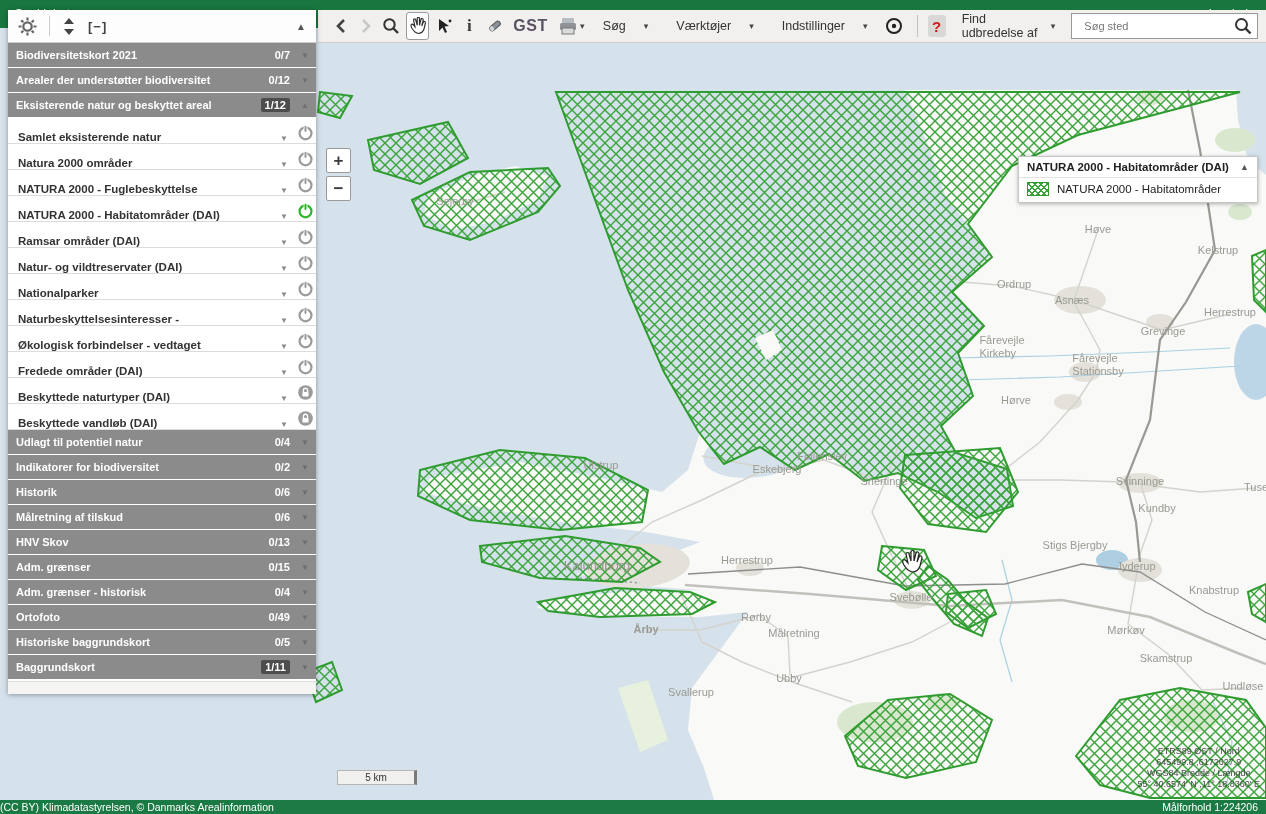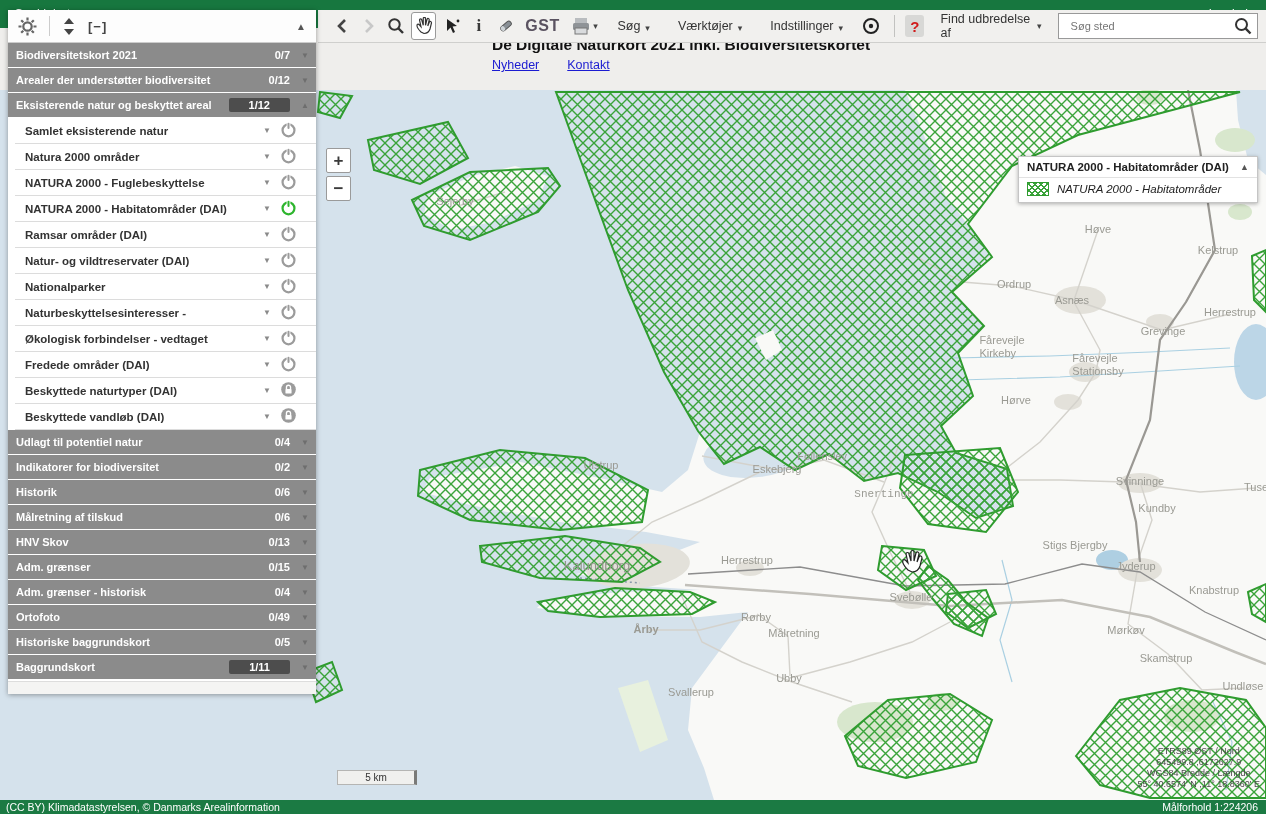--- a/index.html
+++ b/index.html
@@ -26,21 +26,21 @@
   .map-label{position:absolute;transform:translate(-50%,-50%);color:#9a9a93;font-size:11px;
              white-space:pre-line;line-height:13px;pointer-events:none;}
   .map-label.lg{font-size:13px;color:#94948d;}
   
   #toolbar{position:absolute;left:318px;top:10px;right:0;height:33px;background:#f1f0ee;
            border-bottom:1px solid #cfcfcd;display:flex;align-items:center;padding-left:10px;
            box-sizing:border-box;}
   .tbtn{width:26px;height:26px;display:flex;align-items:center;justify-content:center;
         margin:0 2px;cursor:pointer;}
   .tbtn.sel{background:#fff;border:1px solid #9a9a9a;border-radius:3px;}
-  .tmenu{display:flex;align-items:flex-end;gap:5px;font-size:12.5px;color:#333;margin:0 14px;
+  .tmenu{display:flex;align-items:center;gap:18px;font-size:12.5px;color:#333;margin:0 14px;
          cursor:pointer;}
   .tcaret{font-size:9px;color:#444;}
   .tdivider{width:1px;height:22px;background:#c2c2c0;margin:0 10px;}
   #gst{font-weight:bold;font-size:16px;color:#5a5260;letter-spacing:.5px;margin:0 6px;cursor:pointer;}
   #help{width:22px;height:22px;background:#d8d8d6;border-radius:3px;color:#d11a1a;font-weight:bold;
         font-size:15px;display:flex;align-items:center;justify-content:center;cursor:pointer;}
   #findmenu{display:flex;align-items:center;gap:6px;font-size:12.5px;color:#333;margin:0 16px;cursor:pointer;}
   #searchbox{margin-left:auto;margin-right:8px;width:208px;height:24px;background:#fff;
              border:1px solid #999;display:flex;align-items:center;padding:0 4px 0 10px;}
   #searchbox input{border:0;outline:0;flex:1;font-size:11px;font-family:"Liberation Sans",sans-serif;}
@@ -50,77 +50,63 @@
   #panel-header{height:32px;border-bottom:1px solid #ccc;display:flex;align-items:center;
                 padding:0 10px;gap:12px;background:#fdfdfd;}
   #panel-header .sp{flex:1;}
   #panel-header .pc{font-size:10px;color:#555;cursor:pointer;}
   .vdiv{width:1px;height:20px;background:#ccc;}
   .bracket{font-size:13px;font-weight:bold;color:#444;letter-spacing:1px;cursor:pointer;}
   .group-header{height:24px;margin-bottom:1px;background:#8b8b8b;color:#fff;display:flex;
                 align-items:center;padding:0 6px 0 8px;font-size:11px;font-weight:bold;cursor:pointer;}
   .group-header .gl{flex:1;overflow:hidden;white-space:nowrap;}
   .group-header .gc{margin-right:10px;}
-  .group-header .gc.badge{background:#4d4d4d;padding:1px 20px;border-radius:2px;text-align:center;}
+  .group-header .gc.badge{background:#4d4d4d;padding:1px 4px;border-radius:2px;text-align:center;}
   .group-header .gcaret{font-size:8px;color:#6e6e6e;width:10px;text-align:center;}
   .layer-row{height:25px;border-bottom:1px solid #dcdcdc;background:#fff;display:flex;
-             align-items:center;padding:0 19px 0 10px;font-size:11.5px;font-weight:bold;color:#333;
-             cursor:pointer;margin-left:7px;}
+             align-items:flex-end;padding:0 2px 0 10px;font-size:11.5px;font-weight:bold;color:#333;
+             cursor:pointer;}
   .layer-row .ll{flex:1;overflow:hidden;white-space:nowrap;}
   .layer-row .lcaret{font-size:8px;color:#8a8a8a;margin-right:9px;}
   #panel-scroll{height:12px;background:#f4f4f3;border-top:1px solid #ddd;margin-top:2px;}
   
   #zoombtns{position:absolute;left:326px;top:58px;display:flex;flex-direction:column;gap:3px;}
   .zbtn{width:23px;height:23px;background:#fff;border:1px solid #9a9a9a;border-radius:2px;
         font-size:17px;font-weight:bold;color:#3a3a3a;display:flex;align-items:center;
         justify-content:center;cursor:pointer;line-height:1;}
   #legend{position:absolute;right:8px;top:66px;width:238px;background:#fff;border:1px solid #c5c5c5;
           box-shadow:0 1px 4px rgba(0,0,0,.3);}
   #legend-header{display:flex;align-items:center;padding:4px 8px;border-bottom:1px solid #e2e2e2;
                  font-size:11.5px;font-weight:bold;color:#222;cursor:pointer;}
   #legend-header .lt{flex:1;}
   #legend-header .lc{font-size:9px;color:#555;}
-  .legend-item{display:flex;align-items:center;gap:8px;padding:4px 8px 6px;font-size:11.5px;color:#222;font-style:italic;}
+  .legend-item{display:flex;align-items:center;gap:8px;padding:4px 8px 6px;font-size:11.5px;color:#222;}
   .swatch{width:22px;height:14px;border:1.5px solid #2f9c2f;box-sizing:border-box;
           background:repeating-linear-gradient(45deg,transparent 0 3px,#3aa33a 3px 4.4px),
                      repeating-linear-gradient(-45deg,transparent 0 3px,#3aa33a 3px 4.4px),#fff;}
   #scalebar{position:absolute;left:337px;top:680px;width:76px;height:13px;background:#f0f0ee;
             border:1px solid #b5b5b3;border-right:3px solid #7a7a78;font-size:10px;color:#333;
             text-align:center;line-height:13px;}
   #coords{position:absolute;right:6px;bottom:10px;text-align:center;font-size:9px;color:#4a4a4a;
           line-height:11px;}
   
   #statusbar{position:absolute;left:0;bottom:0;width:100%;height:14px;background:#1b7a43;color:#fff;
              font-size:10.5px;display:flex;align-items:center;justify-content:space-between;}
-  #statusbar .l{padding-left:6px;} #statusbar .r{padding-right:8px;}
+  #statusbar .l{} #statusbar .r{padding-right:8px;}
 </style>
 </head>
 <body>
 
 <div id="app">
 
   <div id="topbar">
     <span class="l">Cookiebot</span>
     <span class="r">Log ind</span>
   </div>
 
-  <div id="header">
-    <div id="logo">
-      <div class="crown">♔</div>
-      <div class="l1">Styrelsen for Grøn</div>
-      <div class="l2">Arealomlægning og Vandmiljø</div>
-    </div>
-    <div id="titleblock">
-      <h1>De Digitale Naturkort 2021 inkl. Biodiversitetskortet</h1>
-      <div id="hlinks">
-        <span>Nyheder</span>
-        <span>Kontakt</span>
-      </div>
-    </div>
-  </div>
 
   <div id="map">
     <svg width="1266" height="710" viewBox="0 90 1266 710">
       <defs>
         <pattern id="xh" width="11" height="11" patternUnits="userSpaceOnUse">
           <path d="M0,11 L11,0 M0,0 L11,11" stroke="#3aa33a" stroke-width="1.4"></path>
         </pattern>
       </defs>
 
       <rect x="0" y="90" width="1266" height="710" fill="#d5e2ec"></rect>
@@ -218,21 +204,21 @@
         <span class="map-label" style="left: 1230px; top: 222px;">Herrestrup</span>
         <span class="map-label" style="left: 1163px; top: 241px;">Grevinge</span>
         <span class="map-label" style="left: 1002px; top: 257px;">Fårevejle
 Kirkeby</span>
         <span class="map-label" style="left: 1098px; top: 275px;">Fårevejle
 Stationsby</span>
         <span class="map-label" style="left: 1016px; top: 310px;">Hørve</span>
         <span class="map-label" style="left: 601px; top: 375px;">Ulstrup</span>
         <span class="map-label" style="left: 822px; top: 366px;">Føllenslev</span>
         <span class="map-label" style="left: 777px; top: 379px;">Eskebjerg</span>
-        <span class="map-label" style="left: 884px; top: 404px; font-family: Liberation Mono, monospace;">Snertinge</span>
+        <span class="map-label" style="left: 884px; top: 391px;">Snertinge</span>
         <span class="map-label" style="left: 1140px; top: 391px;">Svinninge</span>
         <span class="map-label" style="left: 1256px; top: 397px;">Tuse</span>
         <span class="map-label" style="left: 1157px; top: 418px;">Kundby</span>
         <span class="map-label" style="left: 1075px; top: 455px;">Stigs Bjergby</span>
         <span class="map-label" style="left: 1136px; top: 476px;">Jyderup</span>
         <span class="map-label" style="left: 1214px; top: 500px;">Knabstrup</span>
         <span class="map-label lg" style="left: 597px; top: 475px;">Kalundborg</span>
         <span class="map-label" style="left: 747px; top: 470px;">Herrestrup</span>
         <span class="map-label" style="left: 911px; top: 507px;">Svebølle</span>
         <span class="map-label" style="left: 756px; top: 527px;">Rørby</span>

